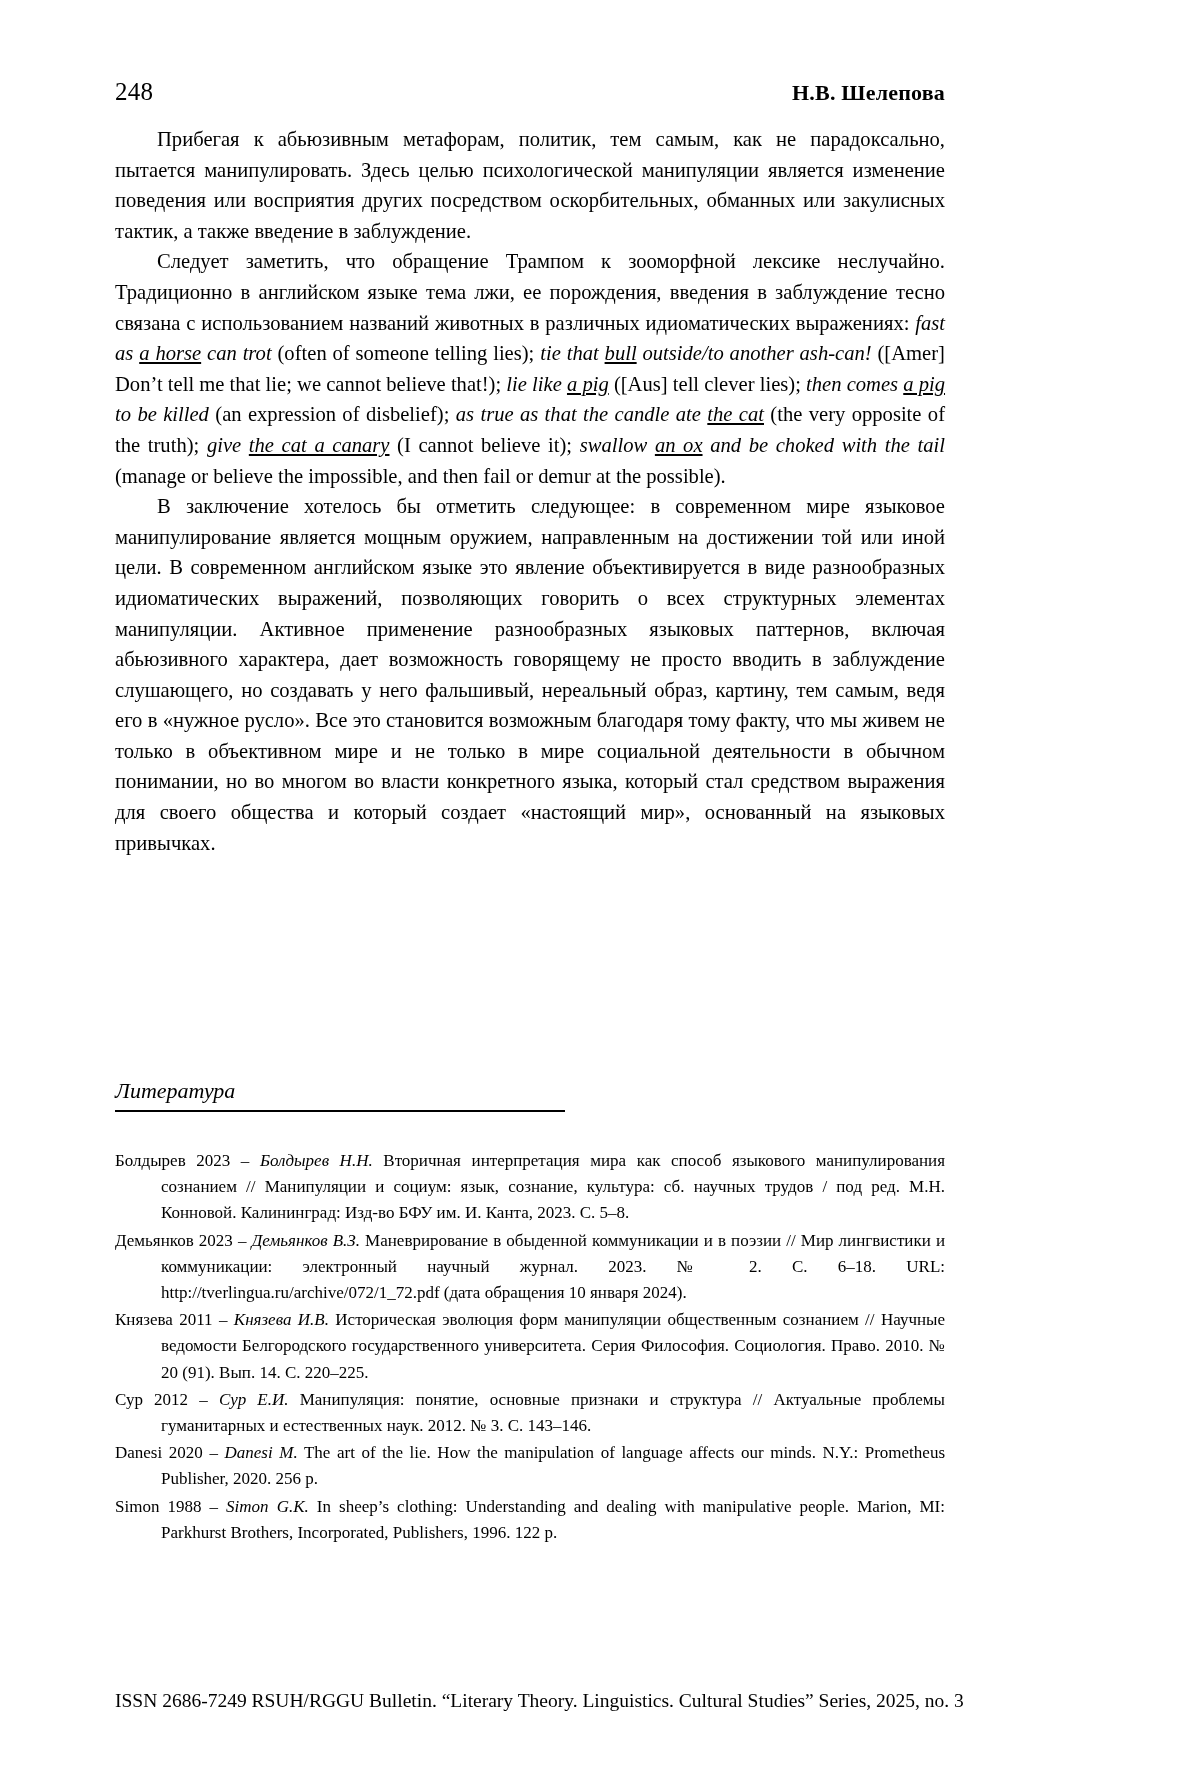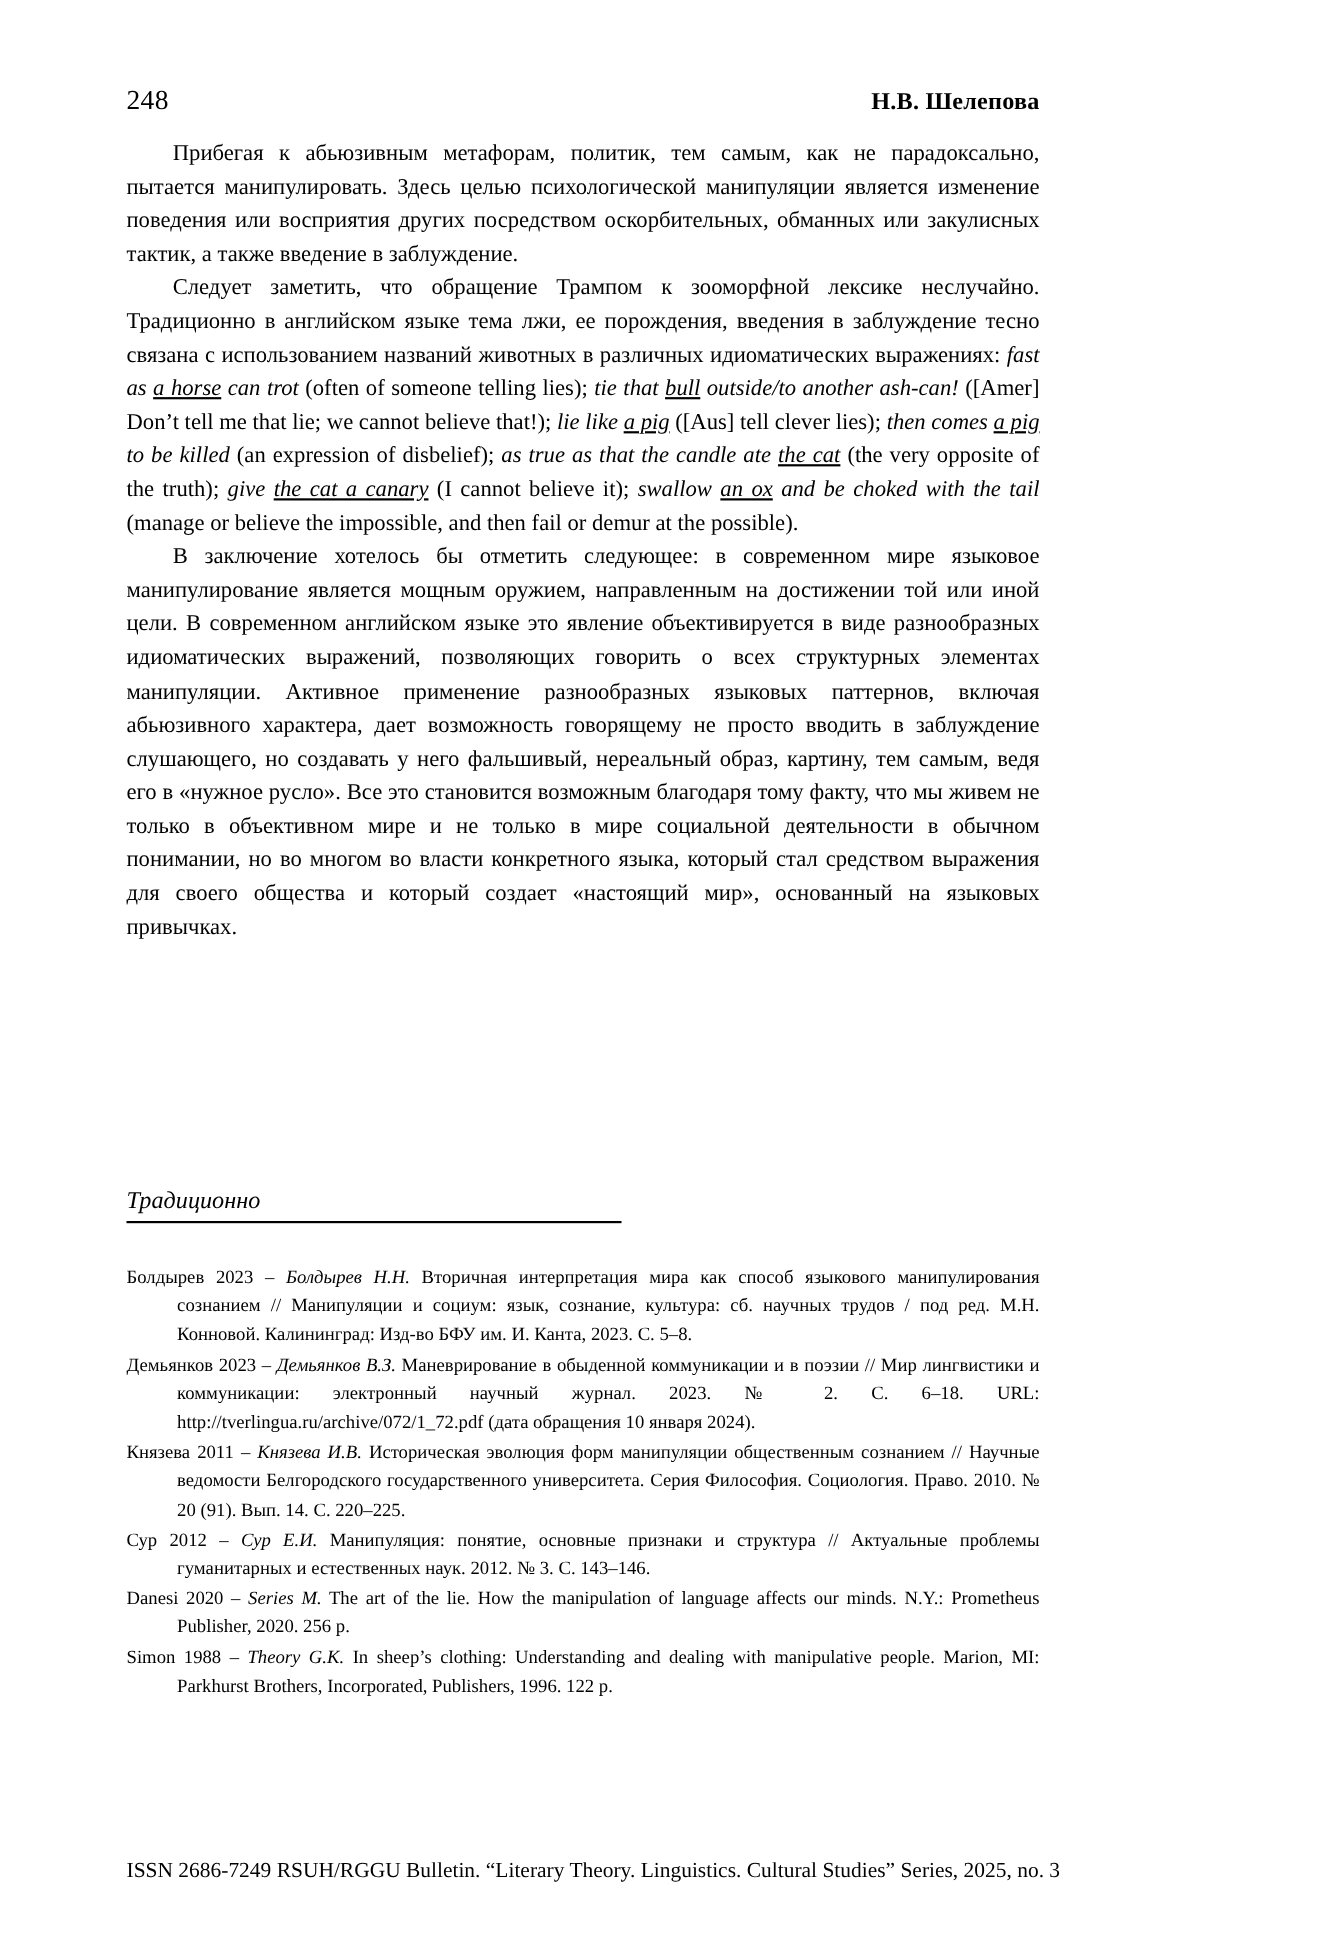--- a/index.html
+++ b/index.html
@@ -130,29 +130,29 @@
     <div class="body-text">
 
       <p>Прибегая к абьюзивным метафорам, политик, тем самым, как не парадоксально, пытается манипулировать. Здесь целью психологической манипуляции является изменение поведения или восприятия других посредством оскорбительных, обманных или закулисных тактик, а также введение в заблуждение.</p>
 
       <p><span>Следует заметить, что обращение Трампом к зооморфной лексике неслучайно. Традиционно в английском языке тема лжи, ее порождения, введения в заблуждение тесно связана с использованием названий животных в различных идиоматических выражениях: </span><span class="it">fast as </span><span class="itu">a horse</span><span class="it"> can trot</span><span> (often of someone telling lies); </span><span class="it">tie that </span><span class="itu">bull</span><span class="it"> outside/to another ash-can!</span><span> ([Amer] Don’t tell me that lie; we cannot believe that!); </span><span class="it">lie like </span><span class="itu">a pig</span><span> ([Aus] tell clever lies); </span><span class="it">then comes </span><span class="itu">a pig</span><span class="it"> to be killed</span><span> (an expression of disbelief); </span><span class="it">as true as that the candle ate </span><span class="itu">the cat</span><span> (the very opposite of the truth); </span><span class="it">give </span><span class="itu">the cat a canary</span><span> (I cannot believe it); </span><span class="it">swallow </span><span class="itu">an ox</span><span class="it"> and be choked with the tail</span><span> (manage or believe the impossible, and then fail or demur at the possible).</span></p>
 
       <p>В заключение хотелось бы отметить следующее: в современном мире языковое манипулирование является мощным оружием, направленным на достижении той или иной цели. В современном английском языке это явление объективируется в виде разнообразных идиоматических выражений, позволяющих говорить о всех структурных элементах манипуляции. Активное применение разнообразных языковых паттернов, включая абьюзивного характера, дает возможность говорящему не просто вводить в заблуждение слушающего, но создавать у него фальшивый, нереальный образ, картину, тем самым, ведя его в «нужное русло». Все это становится возможным благодаря тому факту, что мы живем не только в объективном мире и не только в мире социальной деятельности в обычном понимании, но во многом во власти конкретного языка, который стал средством выражения для своего общества и который создает «настоящий мир», основанный на языковых привычках.</p>
     </div>
 
     <div class="refs-head">
-      <div class="title">Традиционно</div>
+      <div class="title">Литература</div>
       <div class="rule"></div>
     </div>
 
     <div class="refs">
       <p class="ref"><span>Болдырев 2023 – </span><span class="it">Болдырев Н.Н.</span><span> Вторичная интерпретация мира как способ языкового манипулирования сознанием // Манипуляции и социум: язык, сознание, культура: сб. научных трудов / под ред. М.Н. Конновой. Калининград: Изд-во БФУ им. И. Канта, 2023. С. 5–8.</span></p>
       <p class="ref"><span>Демьянков 2023 – </span><span class="it">Демьянков В.З.</span><span> Маневрирование в обыденной коммуникации и в поэзии // Мир лингвистики и коммуникации: электронный научный журнал. 2023. № 2. С. 6–18. URL: http://tverlingua.ru/archive/072/1_72.pdf (дата обращения 10 января 2024).</span></p>
       <p class="ref"><span>Князева 2011 – </span><span class="it">Князева И.В.</span><span> Историческая эволюция форм манипуляции общественным сознанием // Научные ведомости Белгородского государственного университета. Серия Философия. Социология. Право. 2010. № 20 (91). Вып. 14. С. 220–225.</span></p>
       <p class="ref"><span>Сур 2012 – </span><span class="it">Сур Е.И.</span><span> Манипуляция: понятие, основные признаки и структура // Актуальные проблемы гуманитарных и естественных наук. 2012. № 3. С. 143–146.</span></p>
-      <p class="ref"><span>Danesi 2020 – </span><span class="it">Series M.</span><span> The art of the lie. How the manipulation of language affects our minds. N.Y.: Prometheus Publisher, 2020. 256 p.</span></p>
-      <p class="ref"><span>Simon 1988 – </span><span class="it">Theory G.K.</span><span> In sheep’s clothing: Understanding and dealing with manipulative people. Marion, MI: Parkhurst Brothers, Incorporated, Publishers, 1996. 122 p.</span></p>
+      <p class="ref"><span>Danesi 2020 – </span><span class="it">Danesi M.</span><span> The art of the lie. How the manipulation of language affects our minds. N.Y.: Prometheus Publisher, 2020. 256 p.</span></p>
+      <p class="ref"><span>Simon 1988 – </span><span class="it">Simon G.K.</span><span> In sheep’s clothing: Understanding and dealing with manipulative people. Marion, MI: Parkhurst Brothers, Incorporated, Publishers, 1996. 122 p.</span></p>
     </div>
 
     <div class="footer">ISSN 2686-7249  RSUH/RGGU Bulletin. “Literary Theory. Linguistics. Cultural Studies” Series, 2025, no. 3</div>
 
   </div>
 </div>
 
 </body></html>

